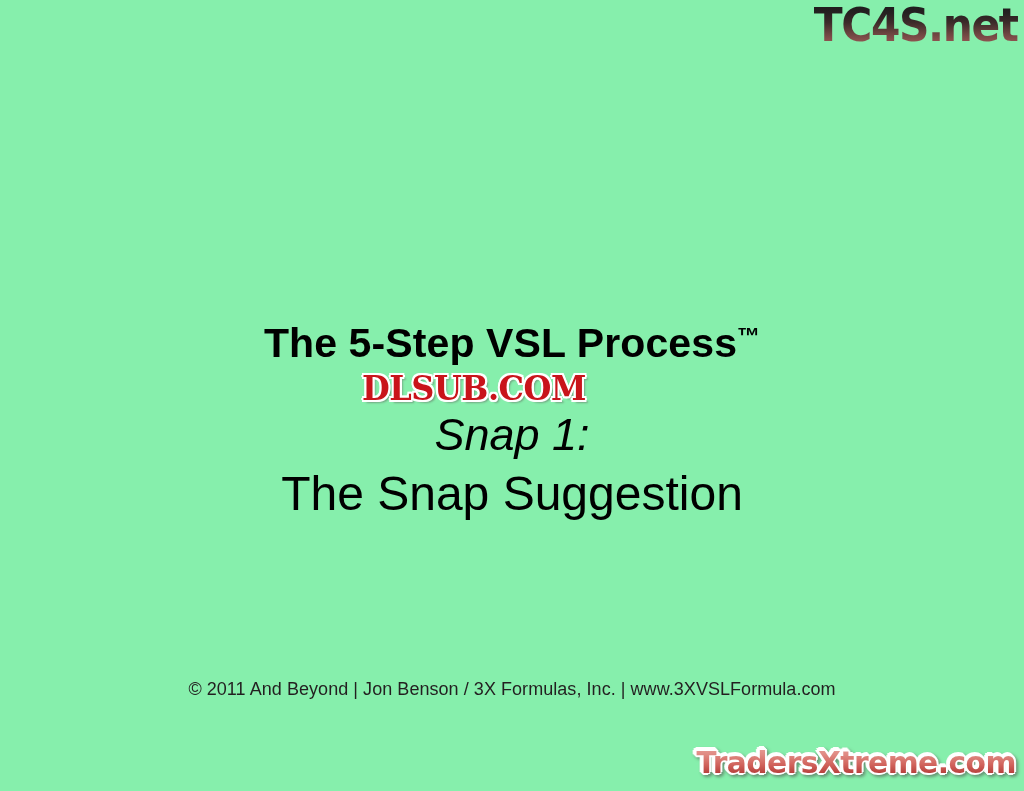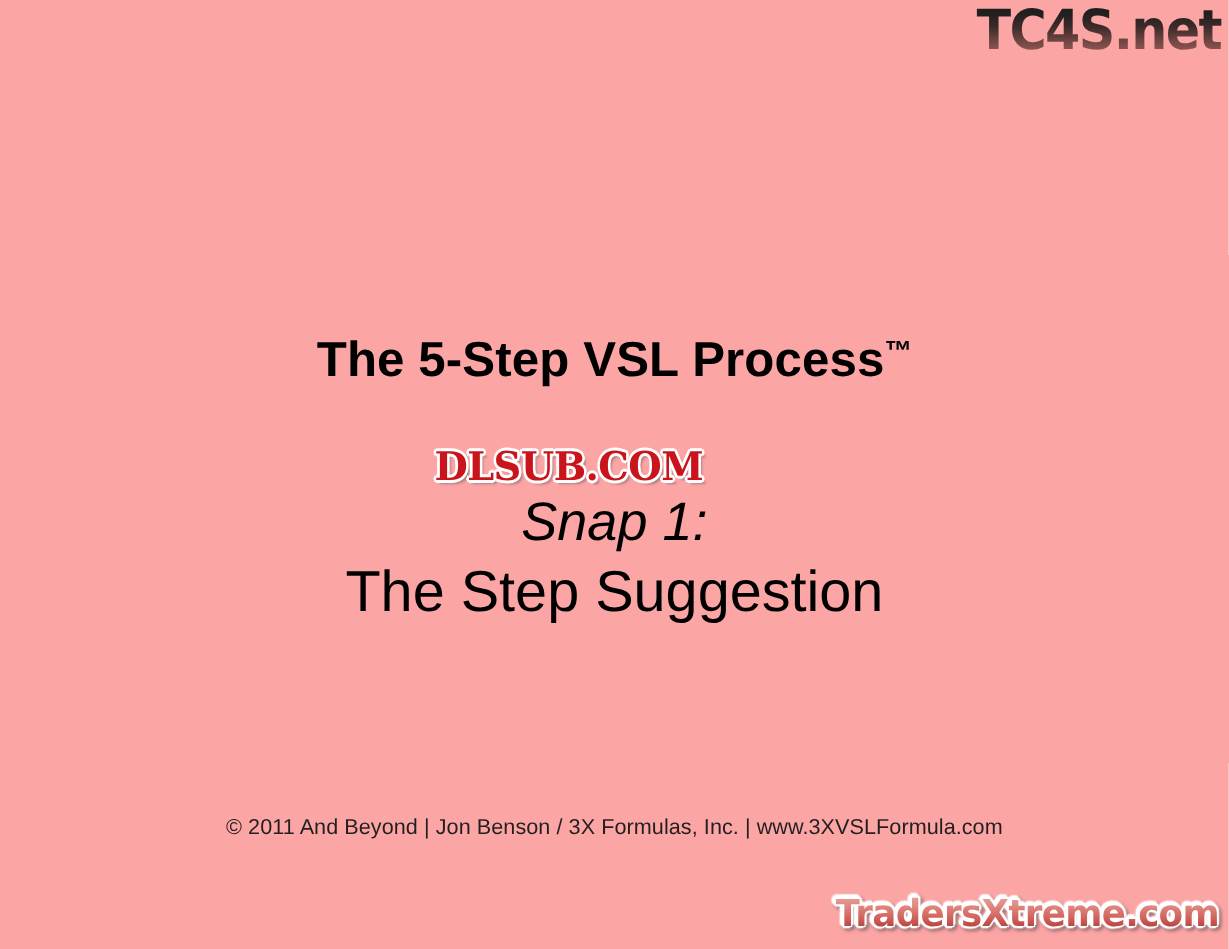--- a/index.html
+++ b/index.html
@@ -8,21 +8,21 @@
     background: #ffffff;
   }
   body {
     font-family: "Liberation Sans", sans-serif;
   }
 
   #slide {
     position: relative;
     width: 1024px;
     height: 791px;
-    background: #fca5a5;
+    background: #86efac;
     overflow: hidden;
   }
 
   
   .tc4s-logo {
     position: absolute;
     right: 6px;
     top: 2px;
     font-family: "DejaVu Sans", sans-serif;
     font-weight: bold;
@@ -56,20 +56,21 @@
   }
   .title-text {
     display: inline-block;
     font-family: "Liberation Sans", sans-serif;
     font-weight: bold;
     font-size: 41px;
     line-height: 1.05;
     color: #000000;
     letter-spacing: 0.1px;
     white-space: nowrap;
+    margin-top: 44px;
   }
   .tm-mark {
     font-size: 23px;
     font-weight: bold;
     vertical-align: 13px;
     letter-spacing: 0;
   }
 
   
   .dlsub-watermark {
@@ -179,20 +180,20 @@
   <div class="tc4s-logo">TC4S.net</div>
 
   <div class="title-block">
     <span class="title-text"><span>The 5-Step VSL Process</span><span class="tm-mark">™</span></span>
   </div>
 
   <div class="dlsub-watermark">DLSUB.COM</div>
 
   <div class="subtitle-block">
     <div class="subtitle-step">Snap 1:</div>
-    <div class="subtitle-main">The Step Suggestion</div>
+    <div class="subtitle-main">The Snap Suggestion</div>
   </div>
 
   <div class="credit-line">© 2011 And Beyond  |  Jon Benson / 3X Formulas, Inc.  |  www.3XVSLFormula.com</div>
 
   <div class="tx-watermark">TradersXtreme.com</div>
 
 </div>
 
 </body></html>

